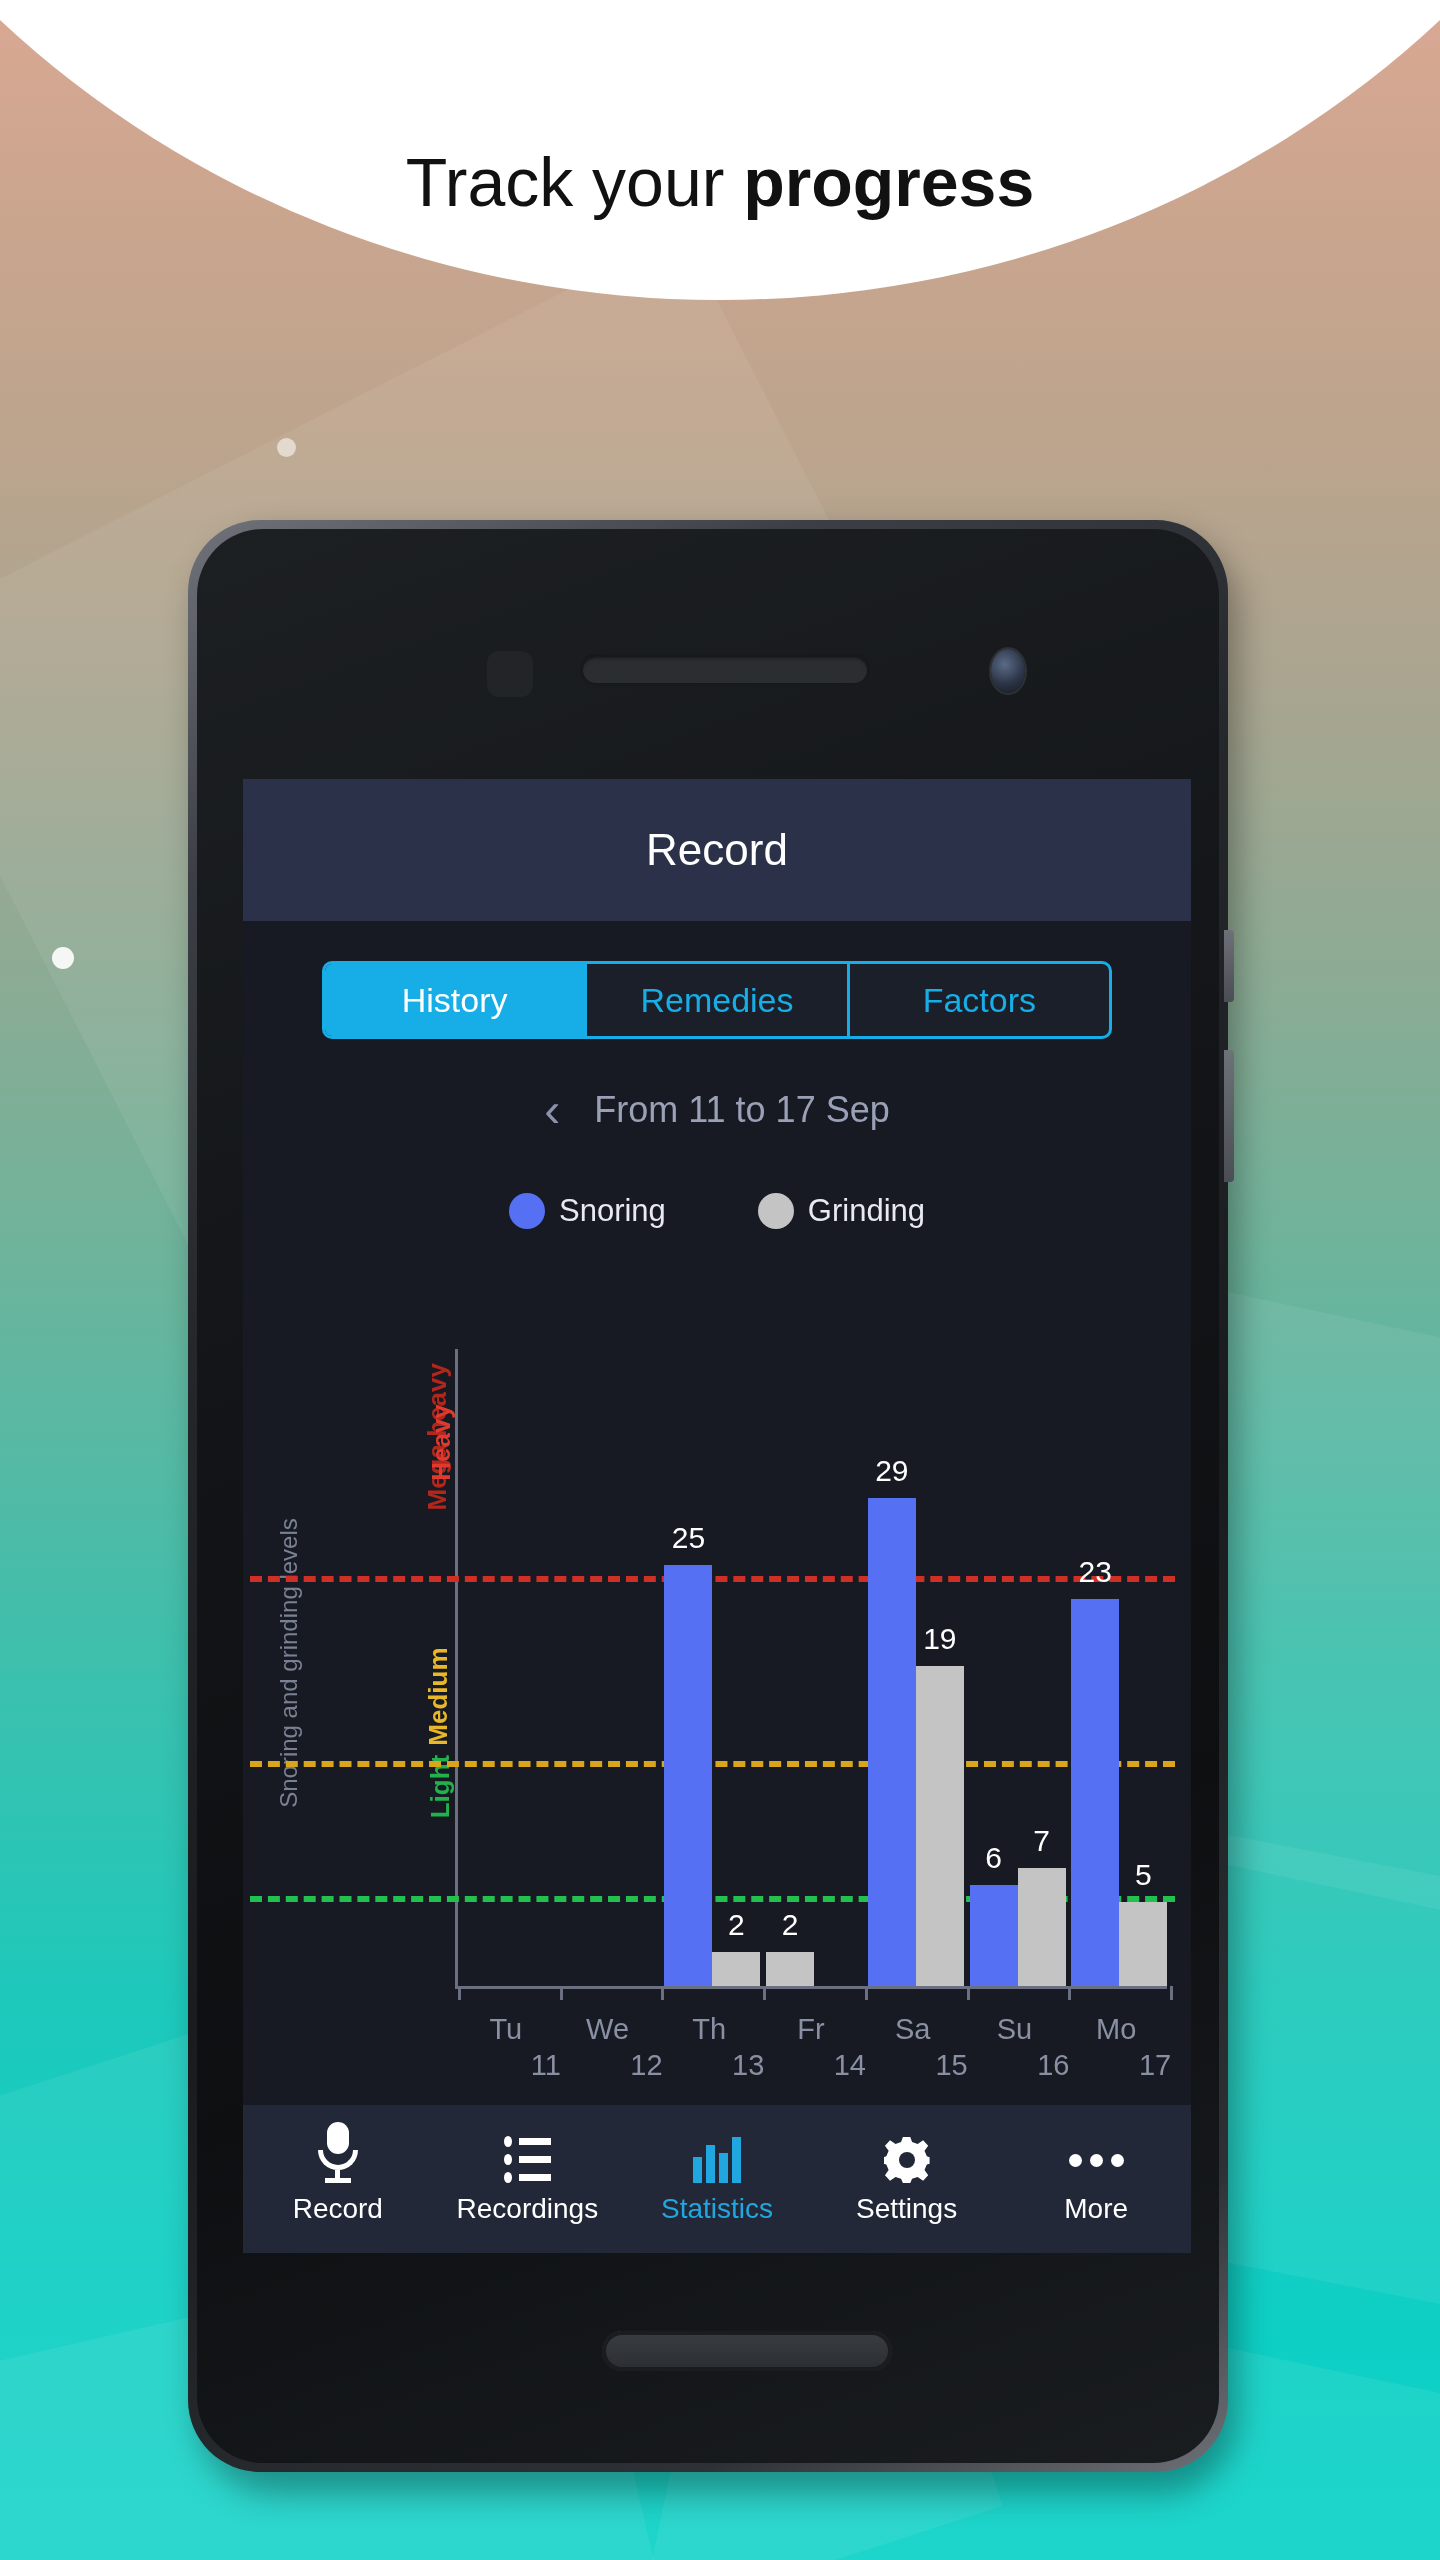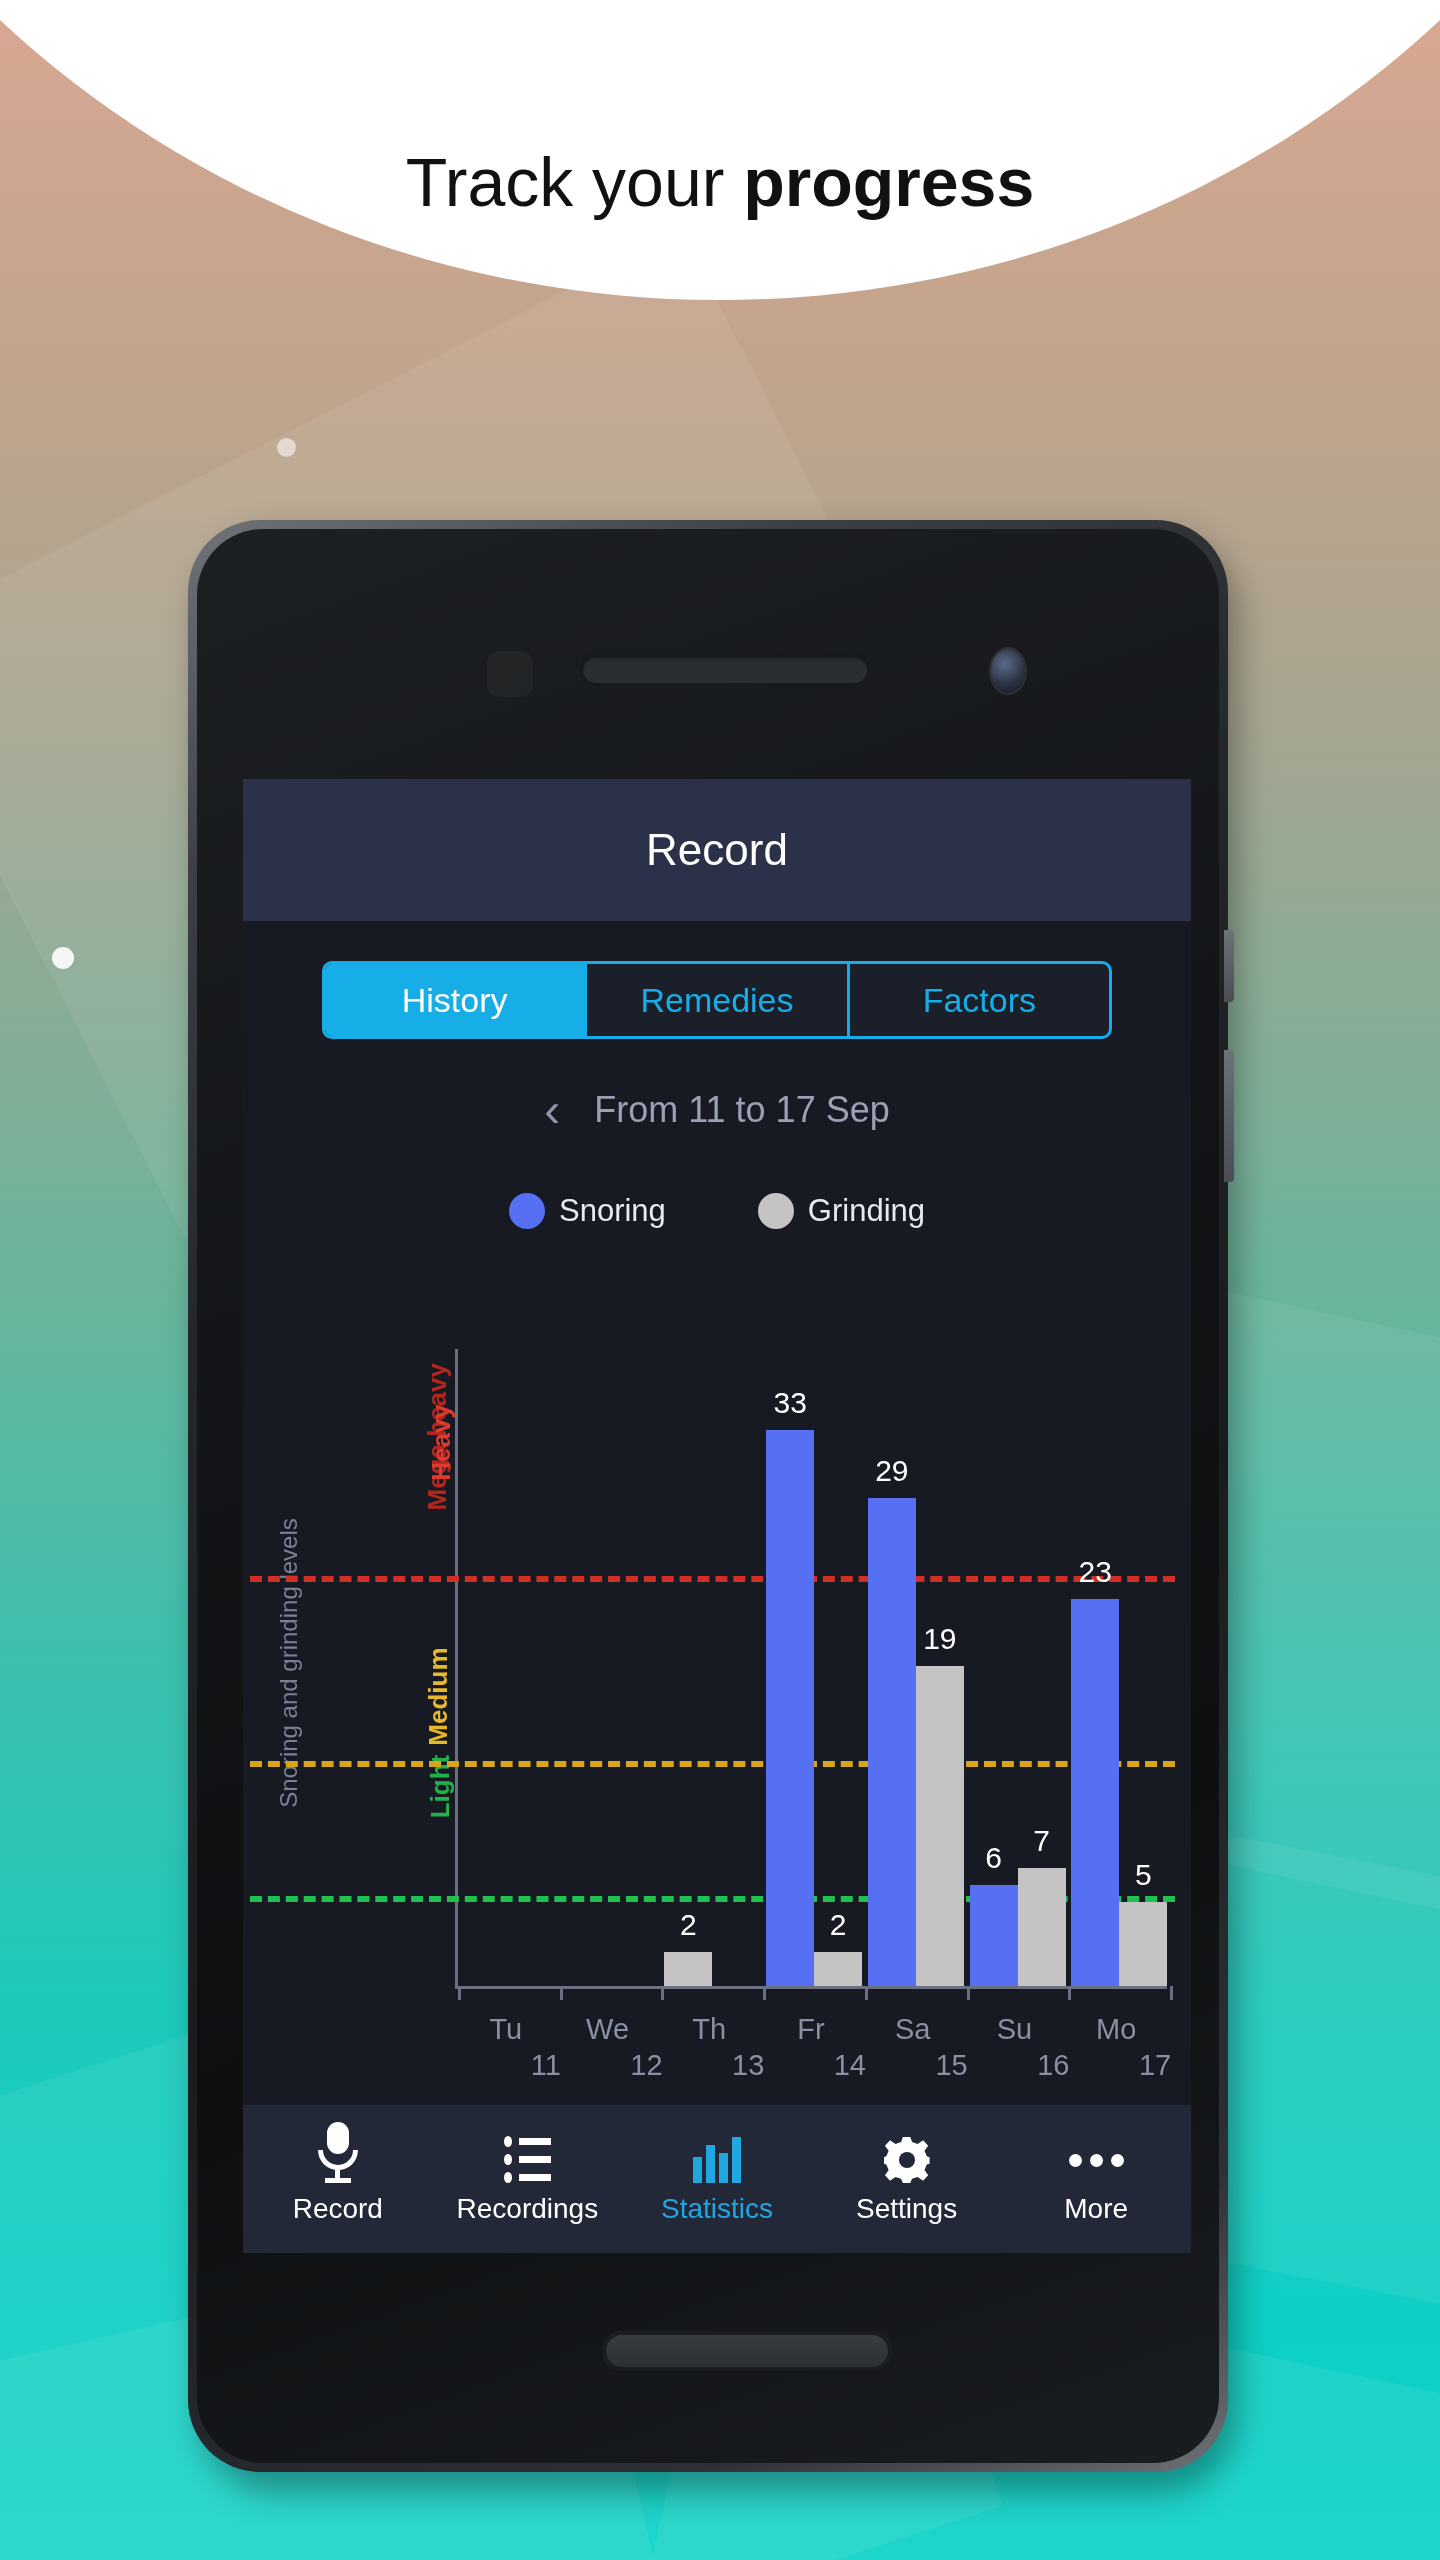--- a/index.html
+++ b/index.html
@@ -445,28 +445,28 @@
               <div id="bars-layer">
                   <div class="bar-group" style="left: 0px; width: 101.714px; justify-content: flex-start; padding-left: 3px;">
                     <div class="bar" style="height: 0px; background: transparent;"></div>
                     <div class="bar" style="height: 0px; background: transparent;"></div>
                   </div>
                   <div class="bar-group" style="left: 101.714px; width: 101.714px; justify-content: flex-start; padding-left: 3px;">
                     <div class="bar" style="height: 0px; background: transparent;"></div>
                     <div class="bar" style="height: 0px; background: transparent;"></div>
                   </div>
                   <div class="bar-group" style="left: 203.429px; width: 101.714px; justify-content: flex-start; padding-left: 3px;">
+                    <div class="bar" style="height: 421.053px; background: rgb(85, 112, 242);">
+                      <span class="bar-value">25</span>
+                    </div>
                     <div class="bar" style="height: 33.6842px; background: rgb(196, 196, 196);">
                       <span class="bar-value">2</span>
                     </div>
                   </div>
                   <div class="bar-group" style="left: 305.143px; width: 101.714px; justify-content: flex-start; padding-left: 3px;">
-                    <div class="bar" style="height: 555.789px; background: rgb(85, 112, 242);">
-                      <span class="bar-value">33</span>
-                    </div>
                     <div class="bar" style="height: 33.6842px; background: rgb(196, 196, 196);">
                       <span class="bar-value">2</span>
                     </div>
                   </div>
                   <div class="bar-group" style="left: 406.857px; width: 101.714px; justify-content: flex-start; padding-left: 3px;">
                     <div class="bar" style="height: 488.421px; background: rgb(85, 112, 242);">
                       <span class="bar-value">29</span>
                     </div>
                     <div class="bar" style="height: 320px; background: rgb(196, 196, 196);">
                       <span class="bar-value">19</span>

